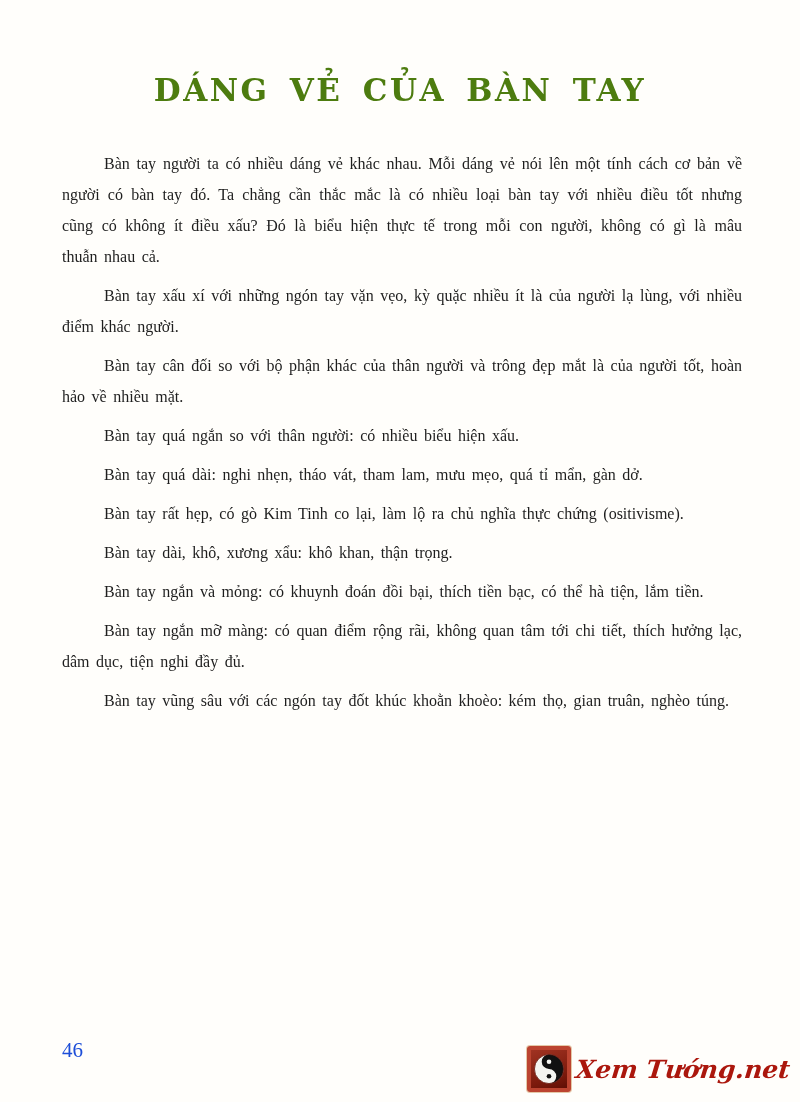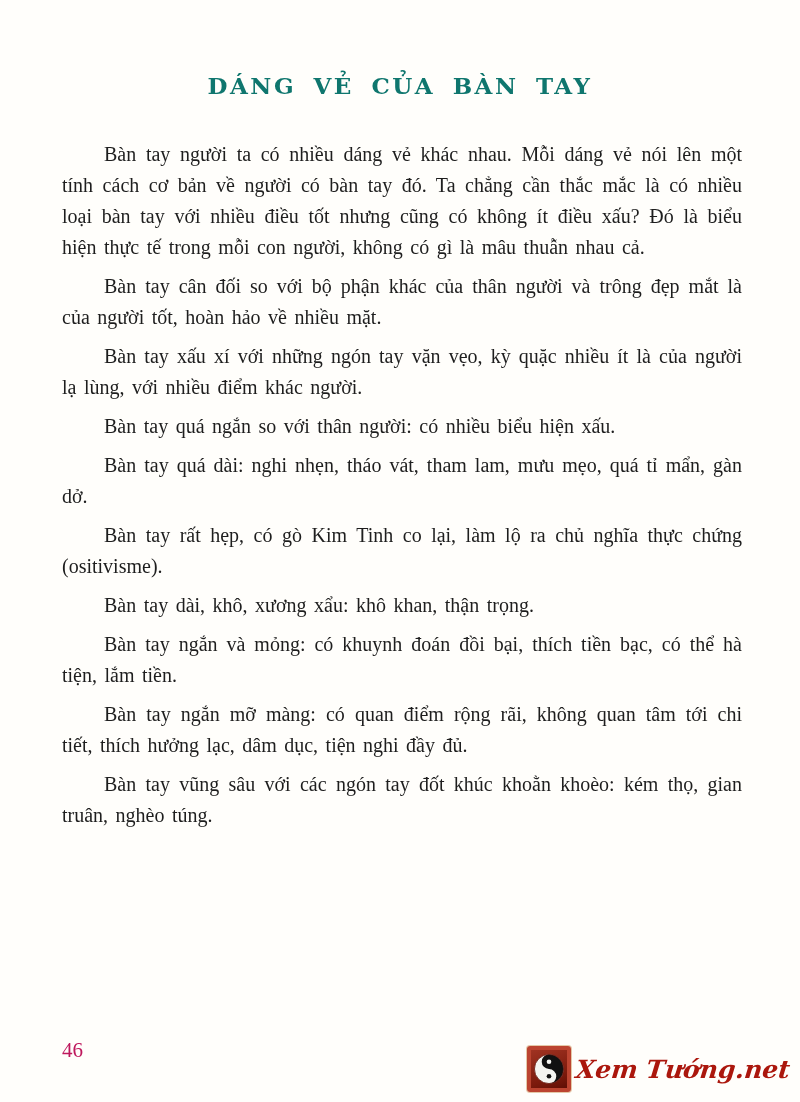--- a/index.html
+++ b/index.html
@@ -11,44 +11,44 @@
     background: #fffefb;
     overflow: hidden;
     font-family: "Liberation Serif", serif;
     color: #1b1b1b;
   }
   .title {
     margin: 0;
     padding-top: 72px;
     text-align: center;
     font-family: "DejaVu Serif", "Liberation Serif", serif;
-    font-size: 23px;
+    font-size: 31px;
     font-weight: bold;
     letter-spacing: 2.5px;
     word-spacing: 7px;
-    color: #0f766e;
+    color: #4d7c0f;
   }
   .content {
     padding: 40px 58px 0 62px;
   }
   .para {
     margin: 0 0 8px 0;
     text-align: justify;
     text-indent: 42px;
-    font-size: 20px;
+    font-size: 16px;
     line-height: 31px;
     word-spacing: 2.5px;
     color: #1e1e1e;
   }
   .page-number {
     position: absolute;
     left: 62px;
     top: 1038px;
     font-size: 21px;
-    color: #be185d;
+    color: #1d4ed8;
   }
   .watermark {
     position: absolute;
     right: 6px;
     top: 1046px;
     display: flex;
     align-items: center;
     gap: 5px;
   }
   .logo-box {
@@ -77,22 +77,22 @@
 </style>
 </head>
 <body>
 
 <div class="page">
 
   <h1 class="title">DÁNG VẺ CỦA BÀN TAY</h1>
 
   <div class="content">
       <p class="para">Bàn tay người ta có nhiều dáng vẻ khác nhau. Mỗi dáng vẻ nói lên một tính cách cơ bản về người có bàn tay đó. Ta chẳng cần thắc mắc là có nhiều loại bàn tay với nhiều điều tốt nhưng cũng có không ít điều xấu? Đó là biểu hiện thực tế trong mỗi con người, không có gì là mâu thuẫn nhau cả.</p>
+      <p class="para">Bàn tay xấu xí với những ngón tay vặn vẹo, kỳ quặc nhiều ít là của người lạ lùng, với nhiều điểm khác người.</p>
       <p class="para">Bàn tay cân đối so với bộ phận khác của thân người và trông đẹp mắt là của người tốt, hoàn hảo về nhiều mặt.</p>
-      <p class="para">Bàn tay xấu xí với những ngón tay vặn vẹo, kỳ quặc nhiều ít là của người lạ lùng, với nhiều điểm khác người.</p>
       <p class="para">Bàn tay quá ngắn so với thân người: có nhiều biểu hiện xấu.</p>
       <p class="para">Bàn tay quá dài: nghi nhẹn, tháo vát, tham lam, mưu mẹo, quá tỉ mẩn, gàn dở.</p>
       <p class="para">Bàn tay rất hẹp, có gò Kim Tinh co lại, làm lộ ra chủ nghĩa thực chứng (ositivisme).</p>
       <p class="para">Bàn tay dài, khô, xương xẩu: khô khan, thận trọng.</p>
       <p class="para">Bàn tay ngắn và mỏng: có khuynh đoán đồi bại, thích tiền bạc, có thể hà tiện, lắm tiền.</p>
       <p class="para">Bàn tay ngắn mỡ màng: có quan điểm rộng rãi, không quan tâm tới chi tiết, thích hưởng lạc, dâm dục, tiện nghi đầy đủ.</p>
       <p class="para">Bàn tay vũng sâu với các ngón tay đốt khúc khoằn khoèo: kém thọ, gian truân, nghèo túng.</p>
     </div>
 
   <div class="page-number">46</div>

